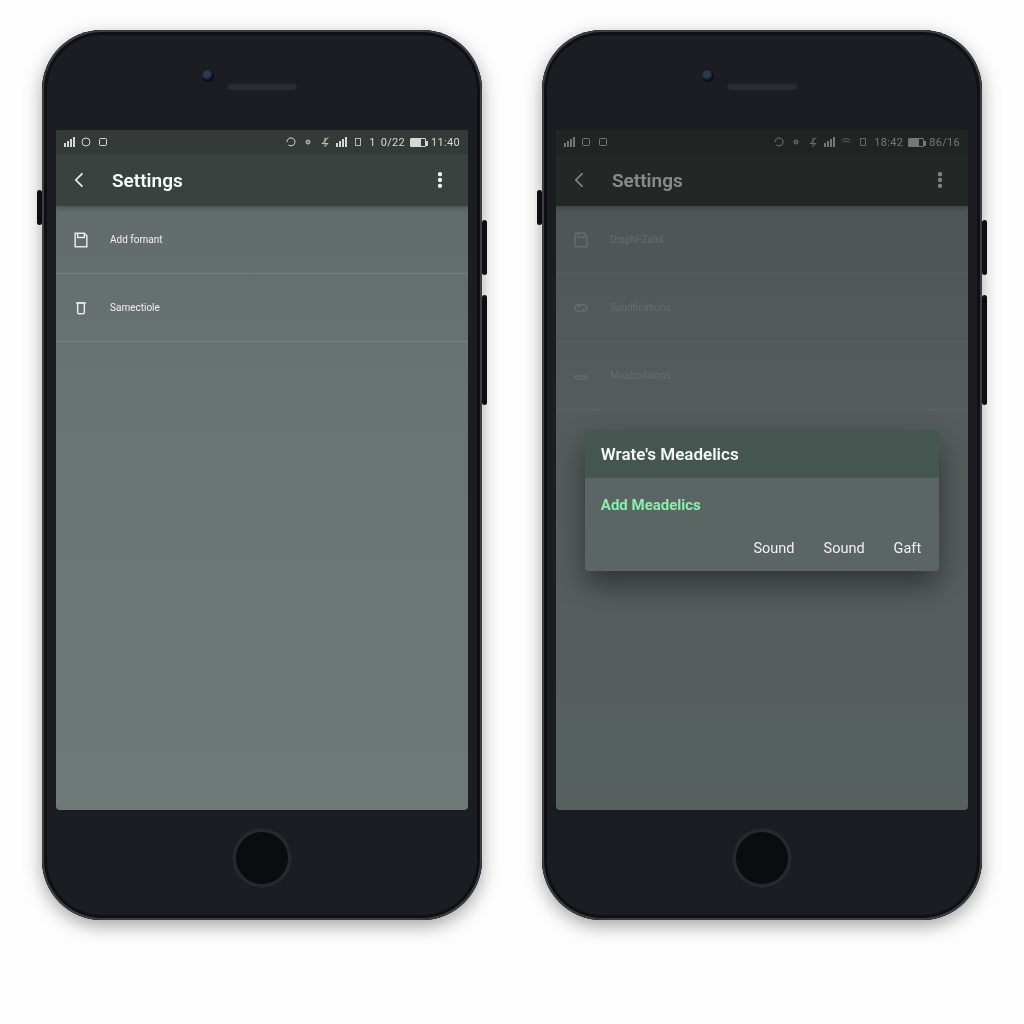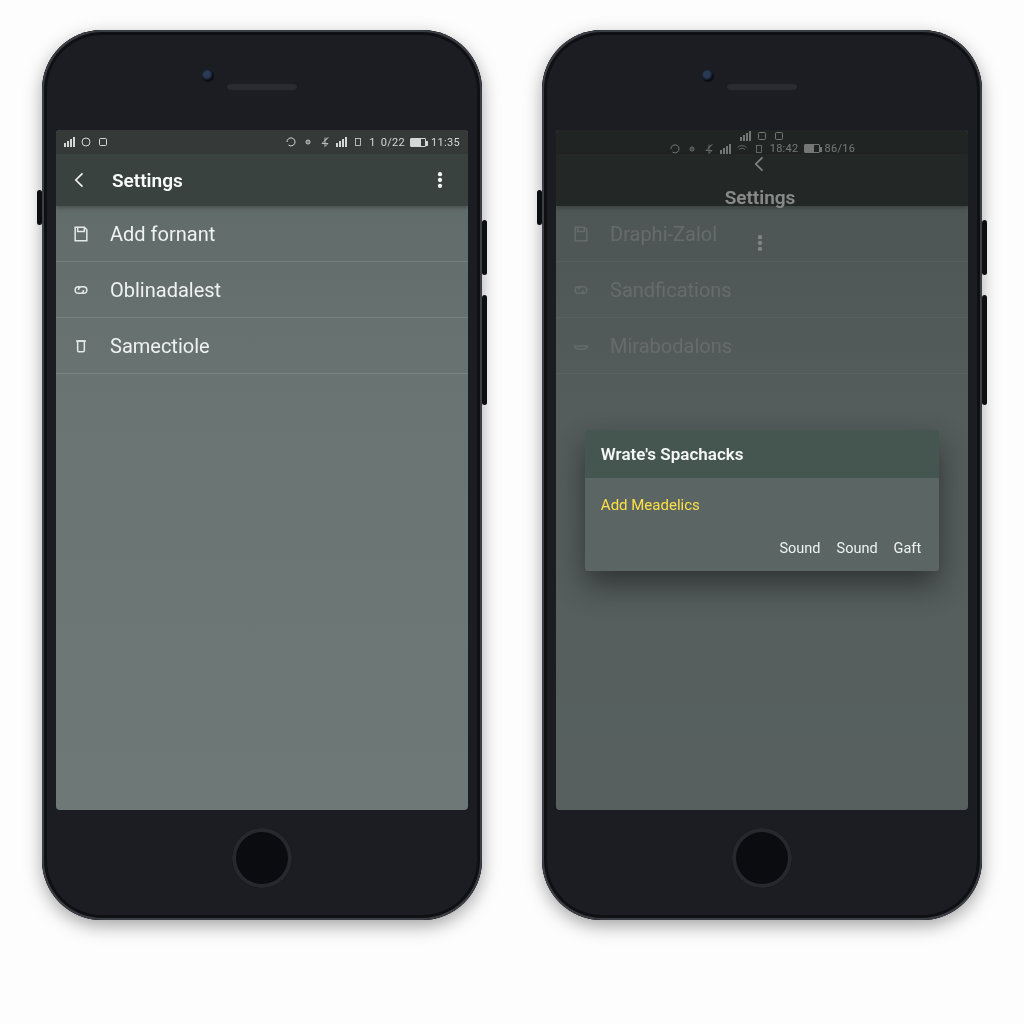--- a/index.html
+++ b/index.html
@@ -104,35 +104,35 @@
   }
   .appbar .spacer { flex:1; }
   .icon-btn {
     width:40px; height:40px; display:flex; align-items:center; justify-content:center;
   }
   .icon-btn svg { width:20px; height:20px; fill:none; stroke:#eef2f0; stroke-width:2; }
 
   .list { }
   .row {
     display:flex; align-items:center; gap:18px;
-    height:56px;
+    height:68px;
     padding:0 14px 0 14px;
     border-bottom:1px solid rgba(255,255,255,.12);
-    font-size:20px;
+    font-size:10px;
     color:#eef2f0;
   }
   .row .ico {
     width:22px; height:22px; display:flex; align-items:center; justify-content:center;
   }
   .row .ico svg { width:20px; height:20px; fill:none; stroke:#e5eae8; stroke-width:1.8; }
 
   
   .dimmed .appbar,
   .dimmed .statusbar,
-  .dimmed .list { filter:brightness(.7) saturate(.85);flex-direction:column; }
+  .dimmed .list { filter:brightness(.7) saturate(.85); }
   .dimmed .list .row { color:#b9c1be;text-align:center; }
   .dimmed .row .ico svg { stroke:#b9c1be; }
 
   .scrim {
     position:absolute; inset:0;
     background:rgba(20,24,23,.25);
     display:flex; align-items:center; justify-content:center;
   }
   .dialog {
     width: 86%;
@@ -143,25 +143,26 @@
     transform: translateY(30px);
   }
   .dialog .d-title {
     background:#455651;
     color:#f4f7f5;
     padding:14px 16px;
     font-size:17px; font-weight:600;
   }
   .dialog .d-body {
     padding:18px 16px 26px;
-    color:#fde047;
+    color:#86efac;
     font-size:15px;
+    font-weight:bold;
   }
   .dialog .d-actions {
-    display:flex; justify-content:flex-end; gap:16px;
+    display:flex; justify-content:flex-end; gap:29px;
     padding:0 18px 14px;
     color:#eef2f0;
     font-size:14.5px;
   }
   .dialog .d-actions span { cursor:pointer; }
 
   
   .sig { display:inline-flex; gap:1px; align-items:flex-end; }
   .sig i { width:2px; background:#d3d8d6; display:block; }
   .sig i:nth-child(1){height:4px}.sig i:nth-child(2){height:6px}
@@ -218,21 +219,21 @@
             <i></i>
           </span>
         <svg viewBox="0 0 24 24">
             <rect x="7" y="5" width="10" height="14" fill="none" stroke="#d3d8d6" stroke-width="1.6"></rect>
           </svg>
         <span>1</span>
         <span>0/22</span>
         <span class="batt">
             <i></i>
           </span>
-        <span>11:35</span>
+        <span>11:40</span>
       </div>
     </div>
 
     <div class="appbar">
       <span class="icon-btn">
         <svg viewBox="0 0 24 24">
             <path d="M15 4l-8 8 8 8"></path>
           </svg>
       </span>
       <span>Settings</span>
@@ -252,29 +253,20 @@
             <svg viewBox="0 0 24 24">
               <path d="M5 4h11l3 3v13H5z"></path>
               <path d="M8 4v5h8V4"></path>
             </svg>
           </span>
         <span>Add fornant</span>
       </div>
       <div class="row">
         <span class="ico">
             <svg viewBox="0 0 24 24">
-              <path d="M9 12a4 4 0 0 1 4-4h2a4 4 0 1 1 0 8h-2"></path>
-              <path d="M15 12a4 4 0 0 1-4 4H9a4 4 0 1 1 0-8h2"></path>
-            </svg>
-          </span>
-        <span>Oblinadalest</span>
-      </div>
-      <div class="row">
-        <span class="ico">
-            <svg viewBox="0 0 24 24">
               <rect x="8" y="6" width="8" height="13" rx="1.5"></rect>
               <path d="M6 6h12"></path>
             </svg>
           </span>
         <span>Samectiole</span>
       </div>
     </div>
 
   </div>
 
@@ -381,21 +373,21 @@
               <path d="M4 12a8 4 0 0 0 16 0"></path>
               <path d="M4 12h16"></path>
             </svg>
           </span>
         <span>Mirabodalons</span>
       </div>
     </div>
 
     <div class="scrim">
       <div class="dialog">
-        <div class="d-title">Wrate's Spachacks</div>
+        <div class="d-title">Wrate's Meadelics</div>
         <div class="d-body">Add Meadelics</div>
         <div class="d-actions">
           <span>Sound</span>
           <span>Sound</span>
           <span>Gaft</span>
         </div>
       </div>
     </div>
 
   </div>

